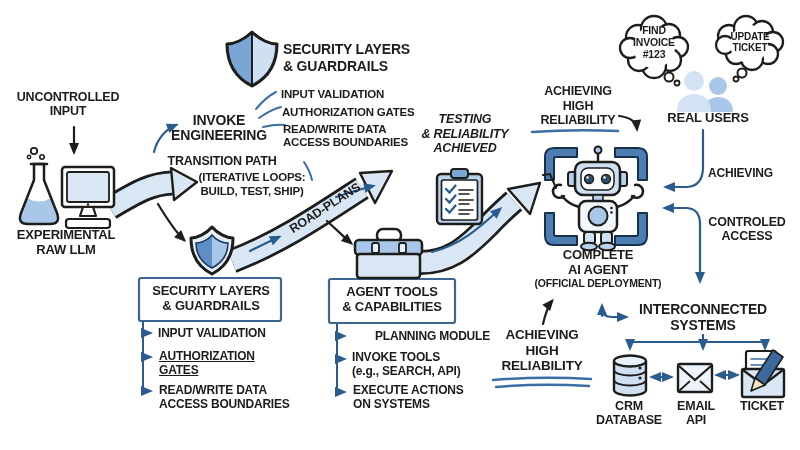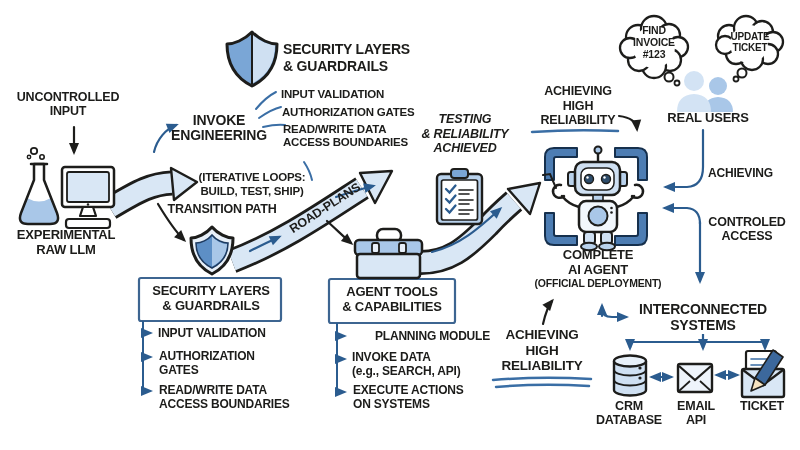--- a/index.html
+++ b/index.html
@@ -260,21 +260,21 @@
 
 <div class="lbl left" style="left:283px;top:41px;font-size:14px;line-height:1.18;">SECURITY LAYERS
 &amp; GUARDRAILS</div>
 <div class="lbl left" style="left:281px;top:88px;font-size:11.5px;">INPUT VALIDATION</div>
 <div class="lbl left" style="left:282px;top:106px;font-size:11.5px;">AUTHORIZATION GATES</div>
 <div class="lbl left" style="left:283px;top:123px;font-size:11.5px;line-height:1.12;">READ/WRITE DATA
 ACCESS BOUNDARIES</div>
 
 <div class="lbl" style="left:164px;top:113px;width:110px;font-size:14px;line-height:1.1;">INVOKE
 ENGINEERING</div>
-<div class="lbl" style="left:162px;top:154px;width:120px;font-size:12.5px;margin-top:48px;">TRANSITION PATH</div>
+<div class="lbl" style="left:162px;top:154px;width:120px;font-size:12.5px;">TRANSITION PATH</div>
 <div class="lbl" style="left:186px;top:171px;width:132px;font-size:11.5px;line-height:1.18;">(ITERATIVE LOOPS:
 BUILD, TEST, SHIP)</div>
 <div class="lbl" style="left:266px;top:201px;width:118px;font-size:12.5px;transform:rotate(-33deg);">ROAD-PLANS</div>
 
 <div class="lbl" style="left:402px;top:112px;width:126px;font-size:12.5px;line-height:1.16;font-style:italic;">TESTING
 &amp; RELIABILITY
 ACHIEVED</div>
 <div class="lbl" style="left:527px;top:84px;width:102px;font-size:12.5px;line-height:1.16;">ACHIEVING
 HIGH
 RELIABILITY</div>
@@ -300,26 +300,26 @@
 SYSTEMS</div>
 <div class="lbl" style="left:592px;top:399px;width:74px;font-size:12.5px;line-height:1.12;">CRM
 DATABASE</div>
 <div class="lbl" style="left:671px;top:399px;width:50px;font-size:12.5px;line-height:1.12;">EMAIL
 API</div>
 <div class="lbl" style="left:736px;top:399px;width:52px;font-size:12.5px;">TICKET</div>
 
 <div class="lbl" style="left:141px;top:283px;width:140px;font-size:13px;line-height:1.18;">SECURITY LAYERS
 &amp; GUARDRAILS</div>
 <div class="lbl left" style="left:158px;top:327px;font-size:12px;">INPUT VALIDATION</div>
-<div class="lbl left" style="left:159px;top:350px;font-size:12px;line-height:1.15;">AUTHORIZATION
+<div class="lbl left" style="left:159px;top:350px;font-size:12px;line-height:1.15;text-decoration:underline;">AUTHORIZATION
 GATES</div>
 <div class="lbl left" style="left:159px;top:384px;font-size:12px;line-height:1.15;">READ/WRITE DATA
 ACCESS BOUNDARIES</div>
 
 <div class="lbl" style="left:332px;top:284px;width:120px;font-size:13px;line-height:1.18;">AGENT TOOLS
 &amp; CAPABILITIES</div>
 <div class="lbl left" style="left:351px;top:330px;font-size:12px;padding-left:24px;">PLANNING MODULE</div>
-<div class="lbl left" style="left:352px;top:351px;font-size:12px;line-height:1.15;">INVOKE DATA
+<div class="lbl left" style="left:352px;top:351px;font-size:12px;line-height:1.15;">INVOKE TOOLS
 (e.g., SEARCH, API)</div>
 <div class="lbl left" style="left:353px;top:384px;font-size:12px;line-height:1.15;">EXECUTE ACTIONS
 ON SYSTEMS</div>
 
 </div>
 
 </body></html>

